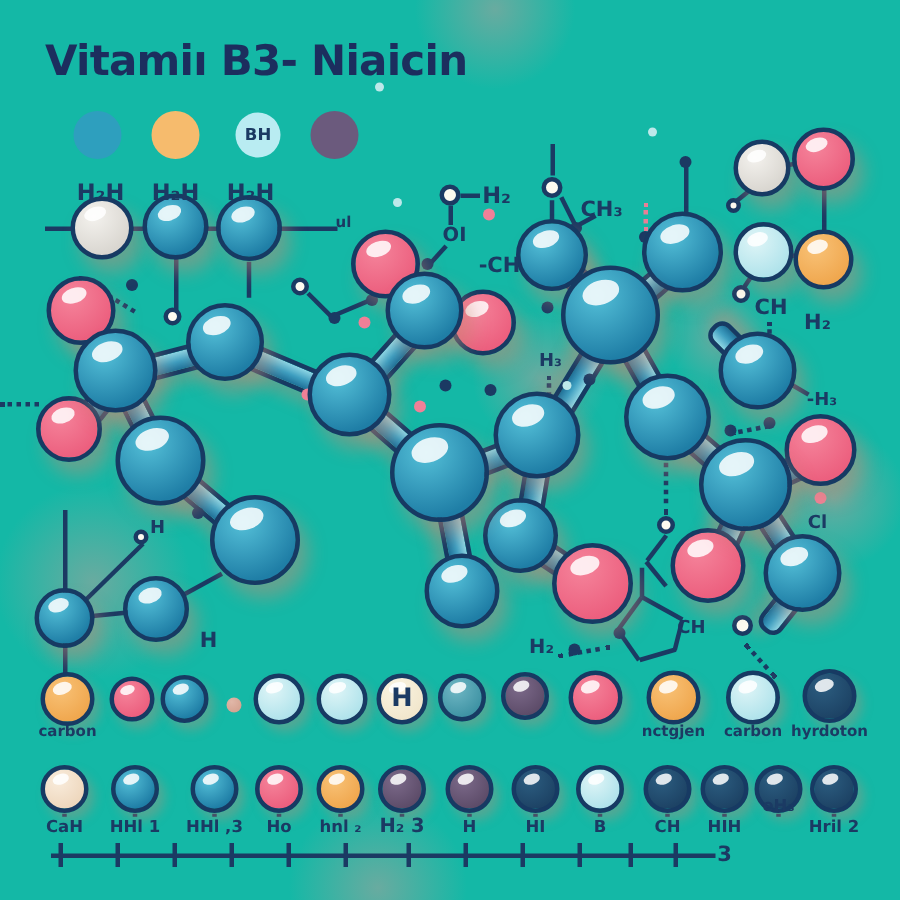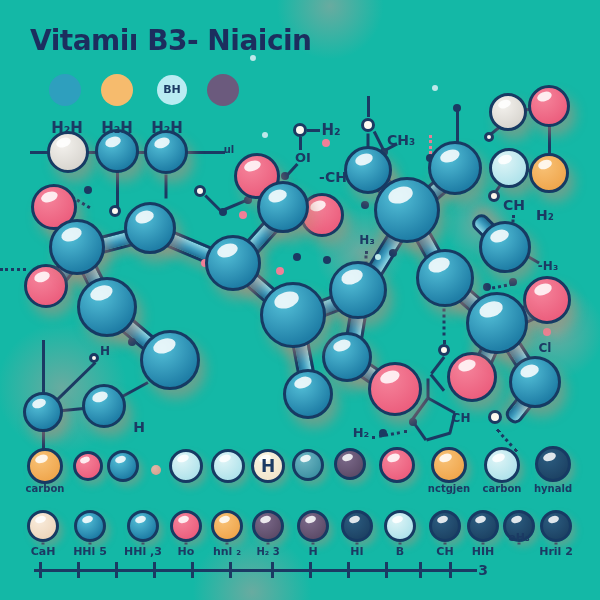--- a/index.html
+++ b/index.html
@@ -293,51 +293,51 @@
         <div class="shine"></div>
       </div>
       <div class="lbl" style="font-size: 10px; left: 449px; top: 488px;">nctgjen</div>
       <div class="atom" style="left: 484px; top: 447px; width: 36px; height: 36px; background: radial-gradient(circle at 35% 28%, rgb(223, 245, 247), rgb(176, 227, 235) 75%); box-shadow: rgba(199, 139, 117, 0.35) 4px 5px 7px;">
         <div class="shine"></div>
       </div>
       <div class="lbl" style="font-size: 10px; left: 502px; top: 488px;">carbon</div>
       <div class="atom" style="left: 535px; top: 446px; width: 36px; height: 36px; background: radial-gradient(circle at 35% 28%, rgb(44, 93, 128), rgb(29, 67, 101) 75%); box-shadow: rgba(199, 139, 117, 0.35) 4px 5px 7px;">
         <div class="shine"></div>
       </div>
-      <div class="lbl" style="font-size: 10px; left: 553px; top: 488px;">hynald</div>
+      <div class="lbl" style="font-size: 10px; left: 553px; top: 488px;">hyrdoton</div>
       <div class="atom" style="left: 27px; top: 510px; width: 32px; height: 32px; background: radial-gradient(circle at 35% 28%, rgb(249, 236, 220), rgb(238, 215, 189) 75%); box-shadow: rgba(199, 139, 117, 0.35) 4px 5px 7px;">
         <div class="shine"></div>
       </div>
       <div class="lineel" style="width: 2px; height: 3px; left: 42px; top: 541.5px; transform: rotate(90deg);"></div>
       <div class="lbl" style="font-size: 11px; left: 43px; top: 551px; text-align: center;">CaH</div>
       <div class="atom" style="left: 74px; top: 510px; width: 32px; height: 32px; background: radial-gradient(circle at 35% 28%, rgb(84, 192, 216), rgb(31, 126, 166) 75%); box-shadow: rgba(199, 139, 117, 0.35) 4px 5px 7px;">
         <div class="shine"></div>
       </div>
       <div class="lineel" style="width: 2px; height: 3px; left: 89px; top: 541.5px; transform: rotate(90deg);"></div>
-      <div class="lbl" style="font-size: 11px; left: 90px; top: 551px;">HHl 5</div>
+      <div class="lbl" style="font-size: 11px; left: 90px; top: 551px;">HHl 1</div>
       <div class="atom" style="left: 127px; top: 510px; width: 32px; height: 32px; background: radial-gradient(circle at 35% 28%, rgb(84, 192, 216), rgb(31, 126, 166) 75%); box-shadow: rgba(199, 139, 117, 0.35) 4px 5px 7px;">
         <div class="shine"></div>
       </div>
       <div class="lineel" style="width: 2px; height: 3px; left: 142px; top: 541.5px; transform: rotate(90deg);"></div>
       <div class="lbl" style="font-size: 11px; left: 143px; top: 551px;">HHl ,3</div>
       <div class="atom" style="left: 170px; top: 510px; width: 32px; height: 32px; background: radial-gradient(circle at 35% 28%, rgb(245, 132, 155), rgb(236, 95, 126) 75%); box-shadow: rgba(199, 139, 117, 0.35) 4px 5px 7px;">
         <div class="shine"></div>
       </div>
       <div class="lineel" style="width: 2px; height: 3px; left: 185px; top: 541.5px; transform: rotate(90deg);"></div>
       <div class="lbl" style="font-size: 11px; left: 186px; top: 551px;">Ho</div>
       <div class="atom" style="left: 211px; top: 510px; width: 32px; height: 32px; background: radial-gradient(circle at 35% 28%, rgb(248, 194, 119), rgb(240, 167, 78) 75%); box-shadow: rgba(199, 139, 117, 0.35) 4px 5px 7px;">
         <div class="shine"></div>
       </div>
       <div class="lineel" style="width: 2px; height: 3px; left: 226px; top: 541.5px; transform: rotate(90deg);"></div>
       <div class="lbl" style="font-size: 11px; left: 227px; top: 551px;">hnl ₂</div>
       <div class="atom" style="left: 252px; top: 510px; width: 32px; height: 32px; background: radial-gradient(circle at 35% 28%, rgb(124, 106, 138), rgb(93, 76, 105) 75%); box-shadow: rgba(199, 139, 117, 0.35) 4px 5px 7px;">
         <div class="shine"></div>
       </div>
       <div class="lineel" style="width: 2px; height: 3px; left: 267px; top: 541.5px; transform: rotate(90deg);"></div>
-      <div class="lbl" style="font-size: 10px; left: 268px; top: 551px;">H₂ 3</div>
+      <div class="lbl" style="font-size: 13px; left: 268px; top: 551px;">H₂ 3</div>
       <div class="atom" style="left: 297px; top: 510px; width: 32px; height: 32px; background: radial-gradient(circle at 35% 28%, rgb(124, 106, 138), rgb(93, 76, 105) 75%); box-shadow: rgba(199, 139, 117, 0.35) 4px 5px 7px;">
         <div class="shine"></div>
       </div>
       <div class="lineel" style="width: 2px; height: 3px; left: 312px; top: 541.5px; transform: rotate(90deg);"></div>
       <div class="lbl" style="font-size: 11px; left: 313px; top: 551px;">H</div>
       <div class="atom" style="left: 341px; top: 510px; width: 32px; height: 32px; background: radial-gradient(circle at 35% 28%, rgb(44, 93, 128), rgb(29, 67, 101) 75%); box-shadow: rgba(199, 139, 117, 0.35) 4px 5px 7px;">
         <div class="shine"></div>
       </div>
       <div class="lineel" style="width: 2px; height: 3px; left: 356px; top: 541.5px; transform: rotate(90deg);"></div>
       <div class="lbl" style="font-size: 11px; left: 357px; top: 551px;">HI</div>

